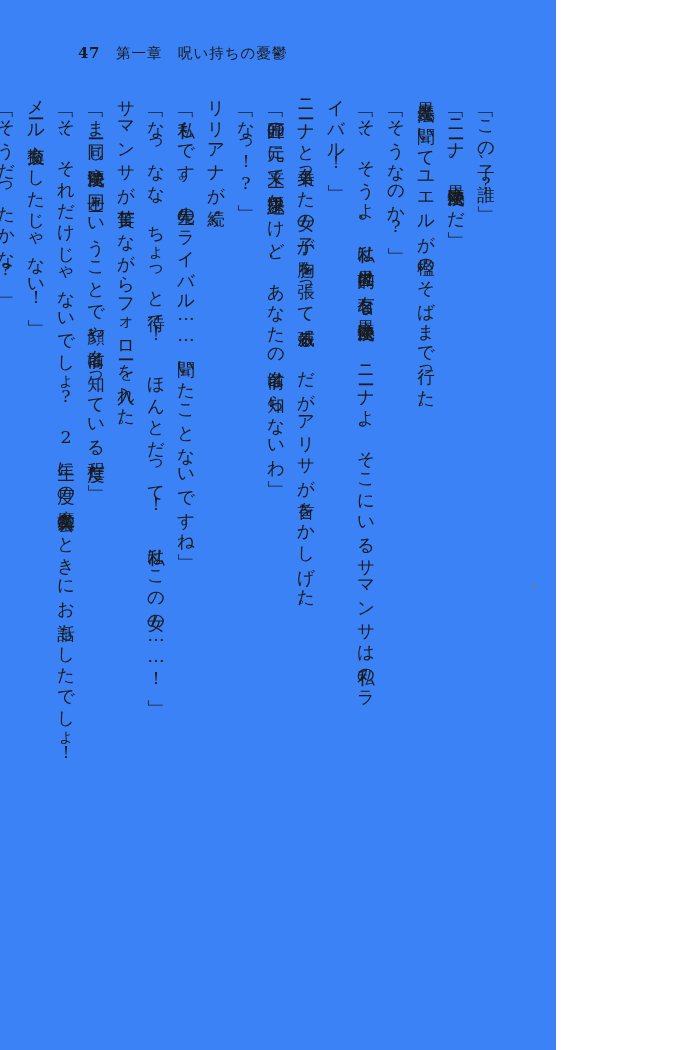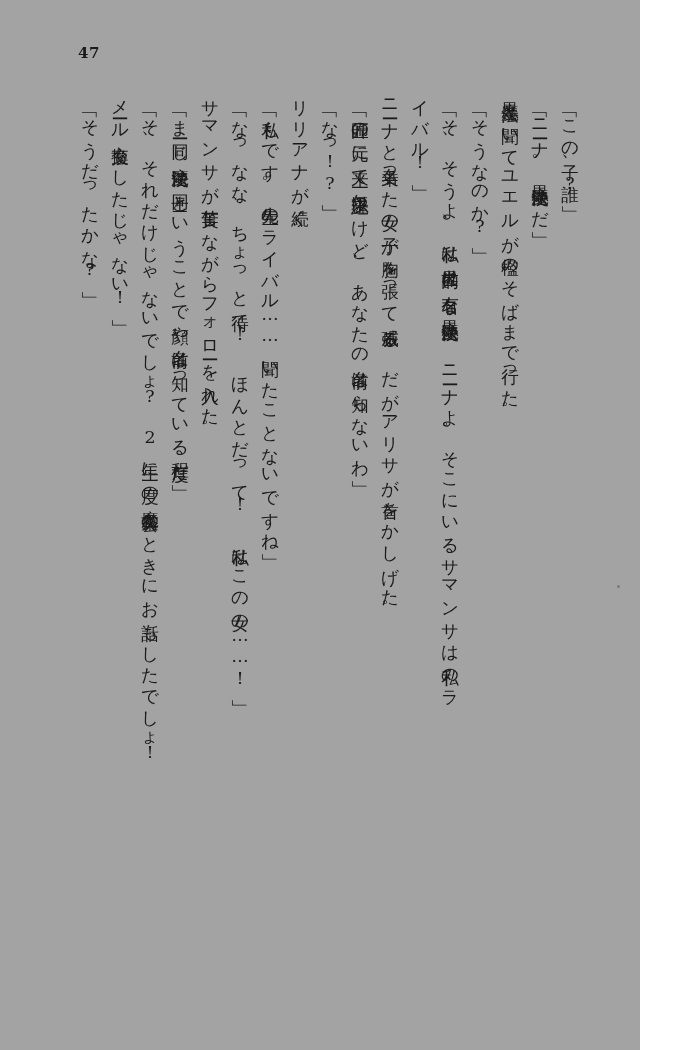--- a/index.html
+++ b/index.html
@@ -9,23 +9,23 @@
   }
   body {
     width: 700px;
     height: 1050px;
     overflow: hidden;
     font-family: "DejaVu Serif", "Liberation Serif", serif;
     color: #1a1a1a;
   }
   .page {
     position: relative;
-    width: 640px;
+    width: 556px;
     height: 1050px;
-    background: #a3a3a3;
+    background: #3b82f6;
   }
   
   .header {
     position: absolute;
     top: 44px;
     left: 78px;
     display: flex;
     align-items: baseline;
     gap: 16px;
     font-family: "DejaVu Serif", "Liberation Serif", serif;
@@ -80,20 +80,21 @@
     border-radius: 50%;
   }
 </style>
 </head>
 <body>
 
 <div class="page">
 
   <div class="header">
     <span class="folio">47</span>
+    <span class="chapter-title">第一章　呪い持ちの憂鬱</span>
   </div>
 
   <div class="body-area" id="bodyArea">
       <div class="line indent1">「この子、誰?」</div>
       <div class="line indent1">「ニーナ。黒魔法使いだ」</div>
       <div class="line indent0">黒魔法と聞いてユエルが檻のそばまで行った。</div>
       <div class="line indent1">「そうなのか?」</div>
       <div class="line indent1">「そ、そうよ、私は世界的に有名な黒魔法使い、ニーナよ。そこにいるサマンサは私のラ</div>
       <div class="line indent0">イバル!」</div>
       <div class="line indent0">ニーナと名乗った女の子が胸を張って威張る。だがアリサが首をかしげた。</div>

